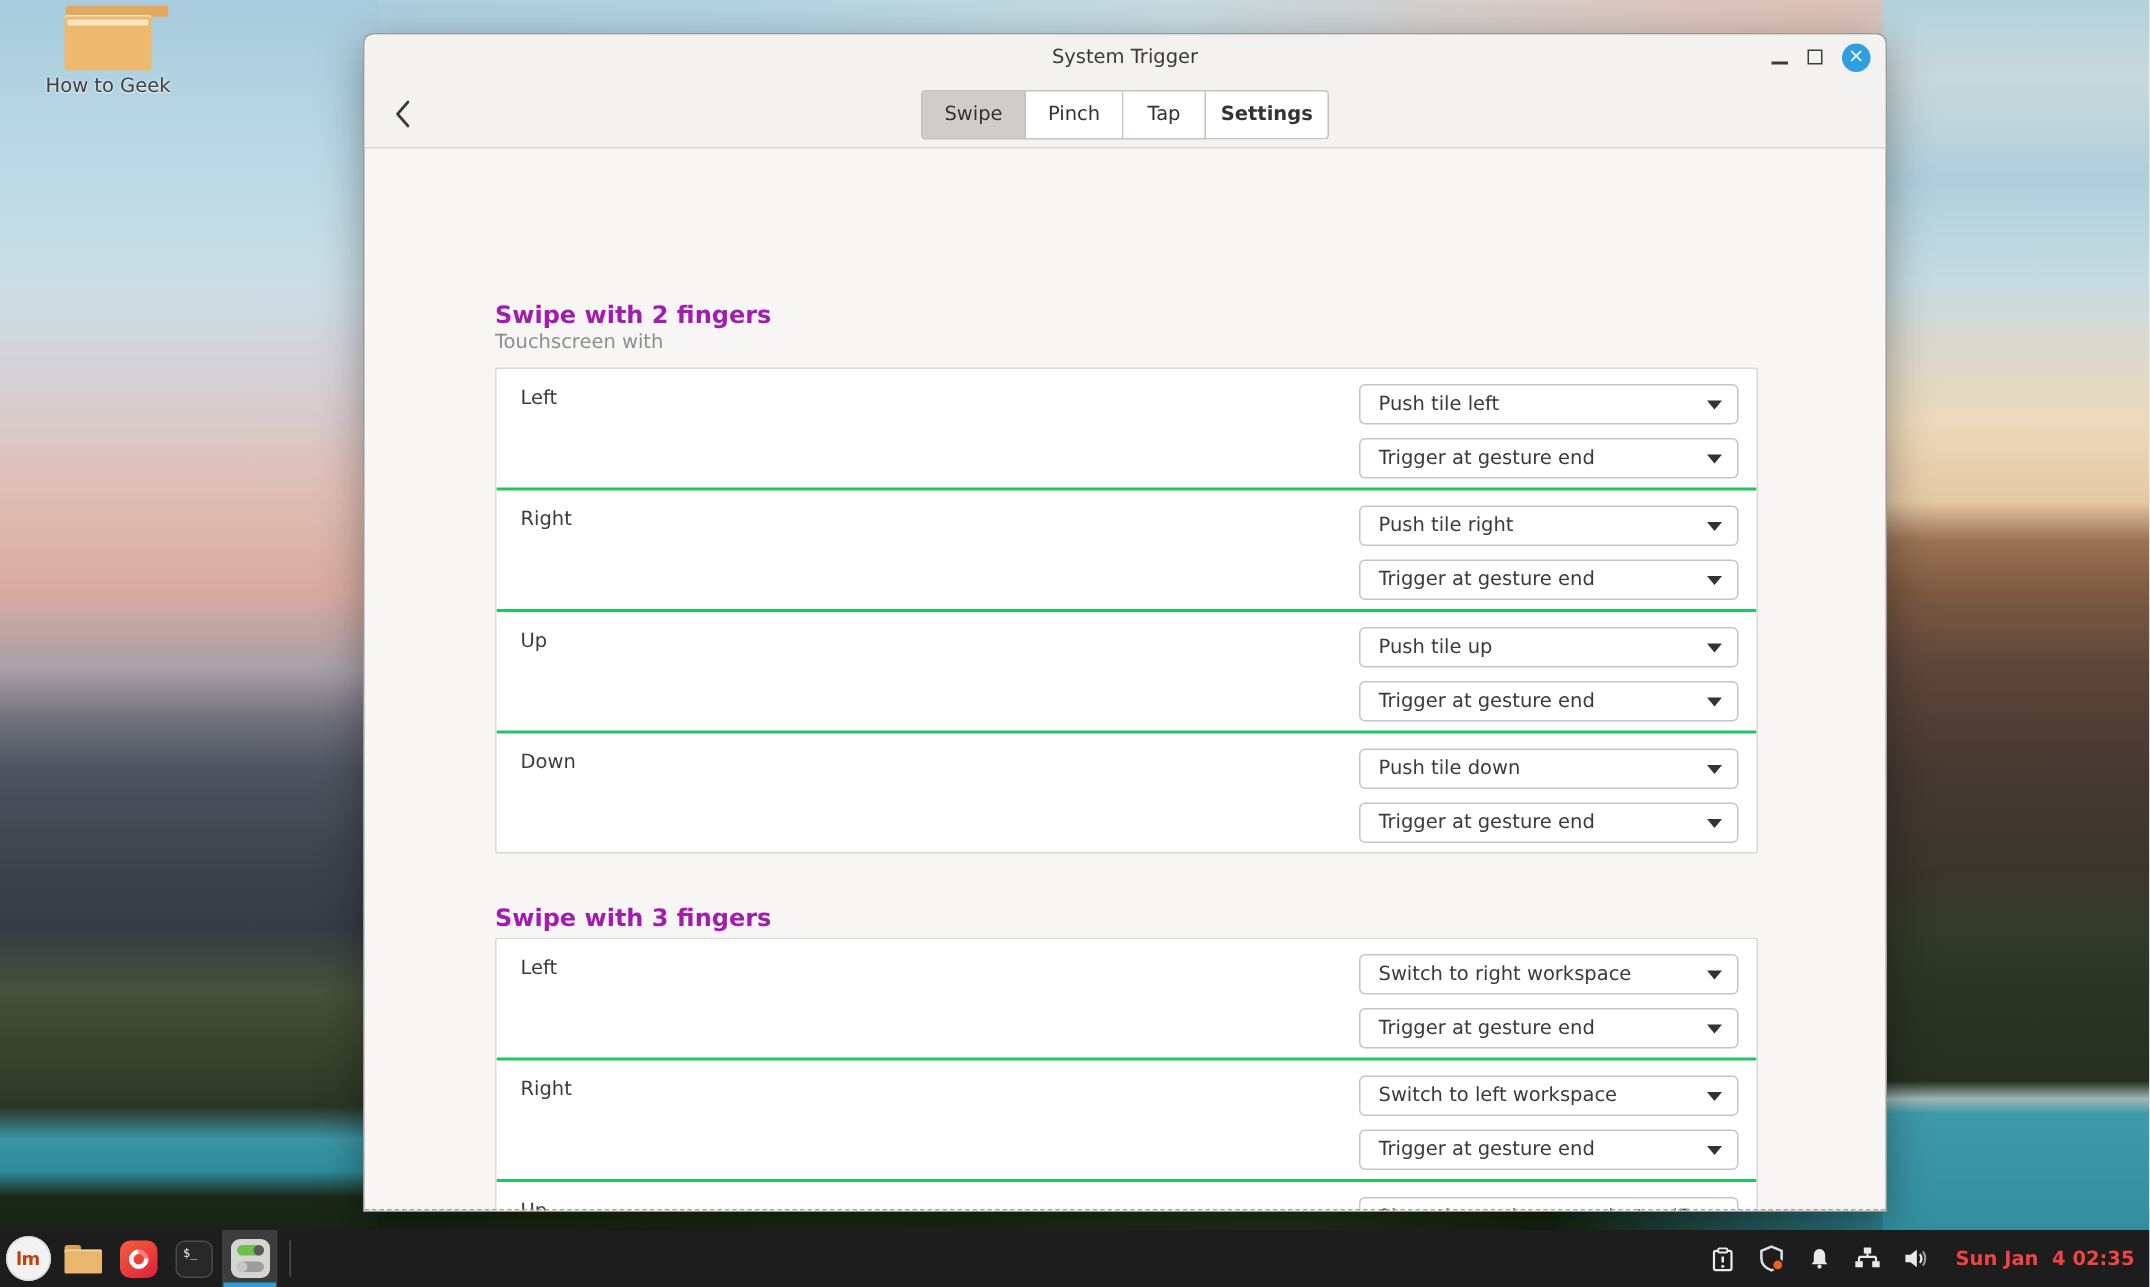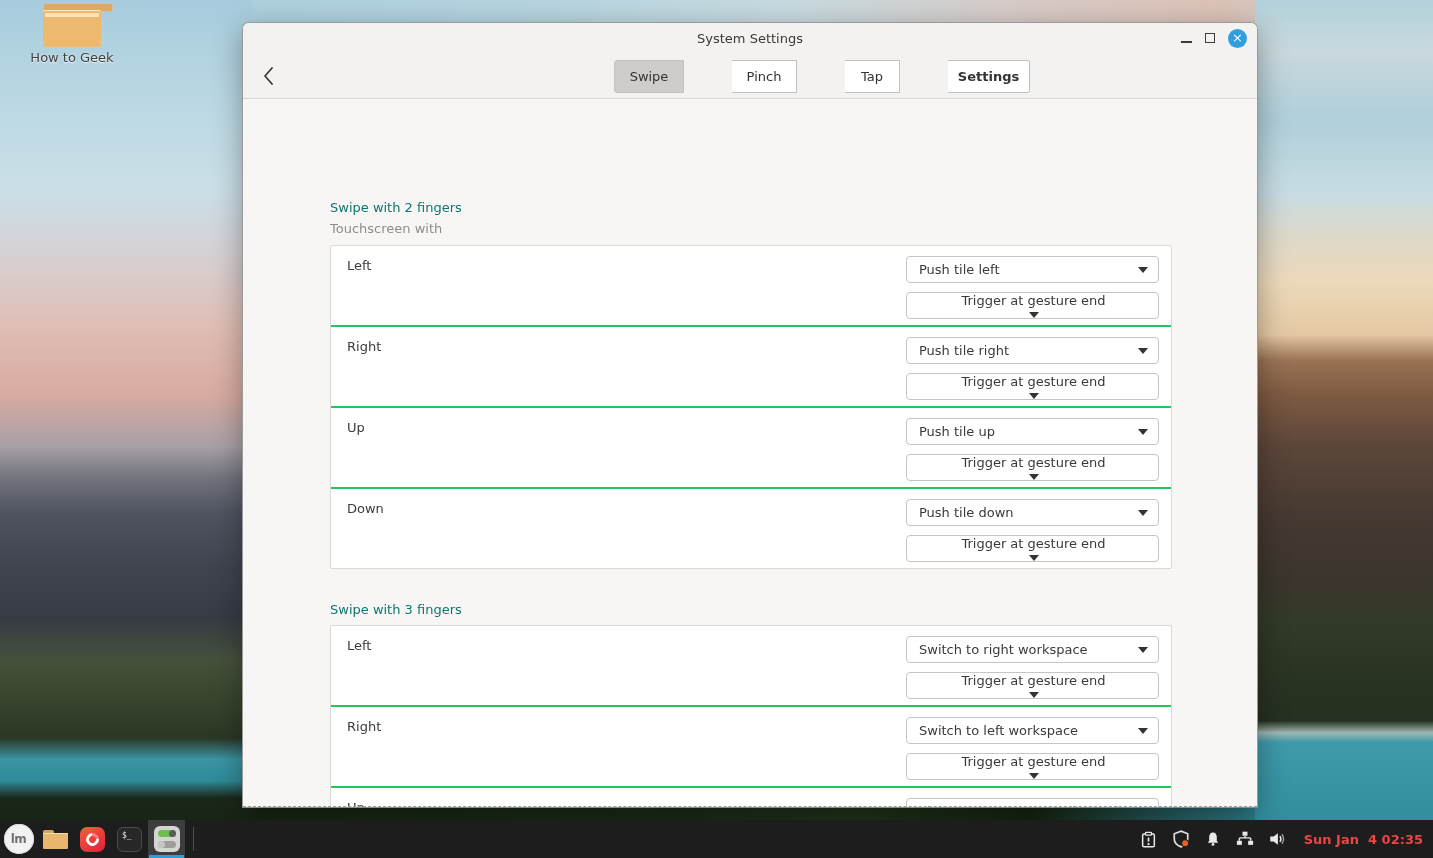--- a/index.html
+++ b/index.html
@@ -29,51 +29,51 @@
     box-shadow:0 8px 30px rgba(0,0,0,.35); overflow:hidden; }
   .titlebar { position:relative; height:30px; background:#f3f2f1; }
   .title { position:absolute; left:0; right:0; top:8px; text-align:center; font-size:13px; color:#3a3a3a; }
   .winctrls { position:absolute; right:10px; top:0; height:30px; display:flex; align-items:center; gap:13px; }
   .btn-min { width:11px; height:14px; position:relative; cursor:pointer; }
   .btn-min::after { content:""; position:absolute; left:0; bottom:2px; width:11px; height:2px; background:#3c3c3c; }
   .btn-max { width:10px; height:10px; border:1.5px solid #3c3c3c; cursor:pointer; }
   .btn-close { width:19px; height:19px; border-radius:50%; background:#2f9fe0; color:#fff; font-size:13px; line-height:18px; text-align:center; cursor:pointer; }
   .headerbar { position:relative; height:46px; background:#f3f2f1; border-bottom:1px solid #d8d7d5; }
   .back { position:absolute; left:18px; top:13px; width:16px; height:20px; cursor:pointer; }
-  .tabs { position:absolute; left:371px; top:7px; display:flex;gap:48px; }
+  .tabs { position:absolute; left:371px; top:7px; display:flex; }
   .tab { height:33px; background:#fff; border:1px solid #c3c2c0; border-left:none; font-size:13px; color:#333;
     display:flex; align-items:center; justify-content:center; cursor:pointer; }
   .tab:first-child { border-left:1px solid #c3c2c0; border-radius:3px 0 0 3px; }
   .tab:last-child { border-radius:0 3px 3px 0;font-weight:bold; }
   .tab.active { background:#cecdcc; }
   .tab:nth-child(1){ width:70px; } .tab:nth-child(2){ width:65px; } .tab:nth-child(3){ width:55px; } .tab:nth-child(4){ width:82px; }
 
   .content { position:relative; width:100%; height:709px; }
-  .sec-title { position:absolute; left:87px; font-size:13px; font-weight:normal; color:#0f766e; }
+  .sec-title { position:absolute; left:87px; font-size:16px; font-weight:bold; color:#a21caf; }
   .sec-sub { position:absolute; left:87px; font-size:13px; color:#8f8e8c; }
   .gbox { position:absolute; left:87px; width:842px; background:#fff; border:1px solid #d9d9d7; border-radius:2px; overflow:hidden; }
   .g-row { position:relative; height:81px; border-bottom:2px solid #22c55e; }
   .g-row:last-child { border-bottom:none; }
   .g-label { position:absolute; left:16px; top:12px; font-size:13px; color:#3c3c3c; }
   .dd { position:absolute; left:575px; width:253px; height:27px; background:#fff; border:1px solid #c6c5c3; border-radius:4px;
     display:flex; align-items:center; padding:0 10px 0 12px; cursor:pointer; }
-  .dd.first { top:10px; } .dd.second { top:46px;flex-direction:column; }
+  .dd.first { top:10px; } .dd.second { top:46px; }
   .dd-text { flex:1; font-size:13px; color:#3a3a3a; white-space:nowrap; overflow:hidden; }
   .dd-arrow { width:0; height:0; border-left:5px solid transparent; border-right:5px solid transparent; border-top:6px solid #333; }
   .dashline { position:absolute; left:0; right:0; top:783px; border-top:1px dashed #9e9d9b; z-index:9; }
 
   
   .taskbar { position:absolute; left:0; bottom:0; width:100%; height:38px; background:#1d1d1d; z-index:10;
     display:flex; align-items:center; }
   .launchers { display:flex; align-items:center; height:100%; }
   .l-cell { width:37px; height:38px; display:flex; align-items:center; justify-content:center; cursor:pointer; position:relative; }
   .l-cell.active { background:#3d3d3d; }
   .l-cell.active::after { content:""; position:absolute; left:1px; right:1px; bottom:0; height:3px; background:#2d9fd8; }
   .mint { width:30px; height:30px; border-radius:50%; background:#f2f2f2; display:flex; align-items:center; justify-content:center;
-    font-weight:bold; font-size:12px; color:#737373; letter-spacing:-.5px; box-shadow:inset 0 0 0 1px #d8d8d8; }
+    font-weight:bold; font-size:12px; color:#c2410c; letter-spacing:-.5px; box-shadow:inset 0 0 0 1px #d8d8d8; }
   .tfolder { position:relative; width:25px; height:19px; }
   .tfolder::before { content:""; position:absolute; left:0; top:0; width:11px; height:5px; background:#d8a258; border-radius:2px 2px 0 0; }
   .tfolder::after { content:""; position:absolute; left:0; top:3px; width:25px; height:16px; background:#e9b66e; border-radius:1px; box-shadow:inset 0 1px 0 #f6dfae; }
   .redapp { width:25px; height:25px; border-radius:7px; background:linear-gradient(145deg,#f4603a,#e01f3d); display:flex; align-items:center; justify-content:center; }
   .redapp .ring { width:13px; height:13px; border:3px solid #fff; border-radius:50%; border-top-color:rgba(255,255,255,.35); transform:rotate(40deg); }
   .term { width:25px; height:25px; border-radius:6px; background:#272727; border:1px solid #4a4a4a; color:#eee; font-size:8px; font-family:"DejaVu Sans Mono",monospace; padding:3px 0 0 4px; }
   .toggles { width:26px; height:26px; border-radius:6px; background:#d6d5d3; padding:4px 4px; display:flex; flex-direction:column; justify-content:space-between; }
   .pill { width:18px; height:7px; border-radius:4px; position:relative; }
   .pill.on { background:#6cc04a; }
   .pill.off { background:#9e9d9b; }
@@ -96,21 +96,21 @@
     <div class="folder">
       <div class="tab"></div>
         <div class="body"></div>
         <div class="paper"></div>
     </div>
     <div class="dicon-label">How to Geek</div>
   </div>
 
   <div class="window">
     <div class="titlebar">
-      <div class="title">System Settings</div>
+      <div class="title">System Trigger</div>
       <div class="winctrls">
         <div class="btn-min"></div>
         <div class="btn-max"></div>
         <div class="btn-close">×</div>
       </div>
     </div>
     <div class="headerbar">
       <div class="back">
         <svg width="16" height="20" viewBox="0 0 16 20">
           <polyline points="11,2 4,10 11,18" fill="none" stroke="#3a3a3a" stroke-width="1.8" stroke-linecap="round" stroke-linejoin="round"></polyline>

